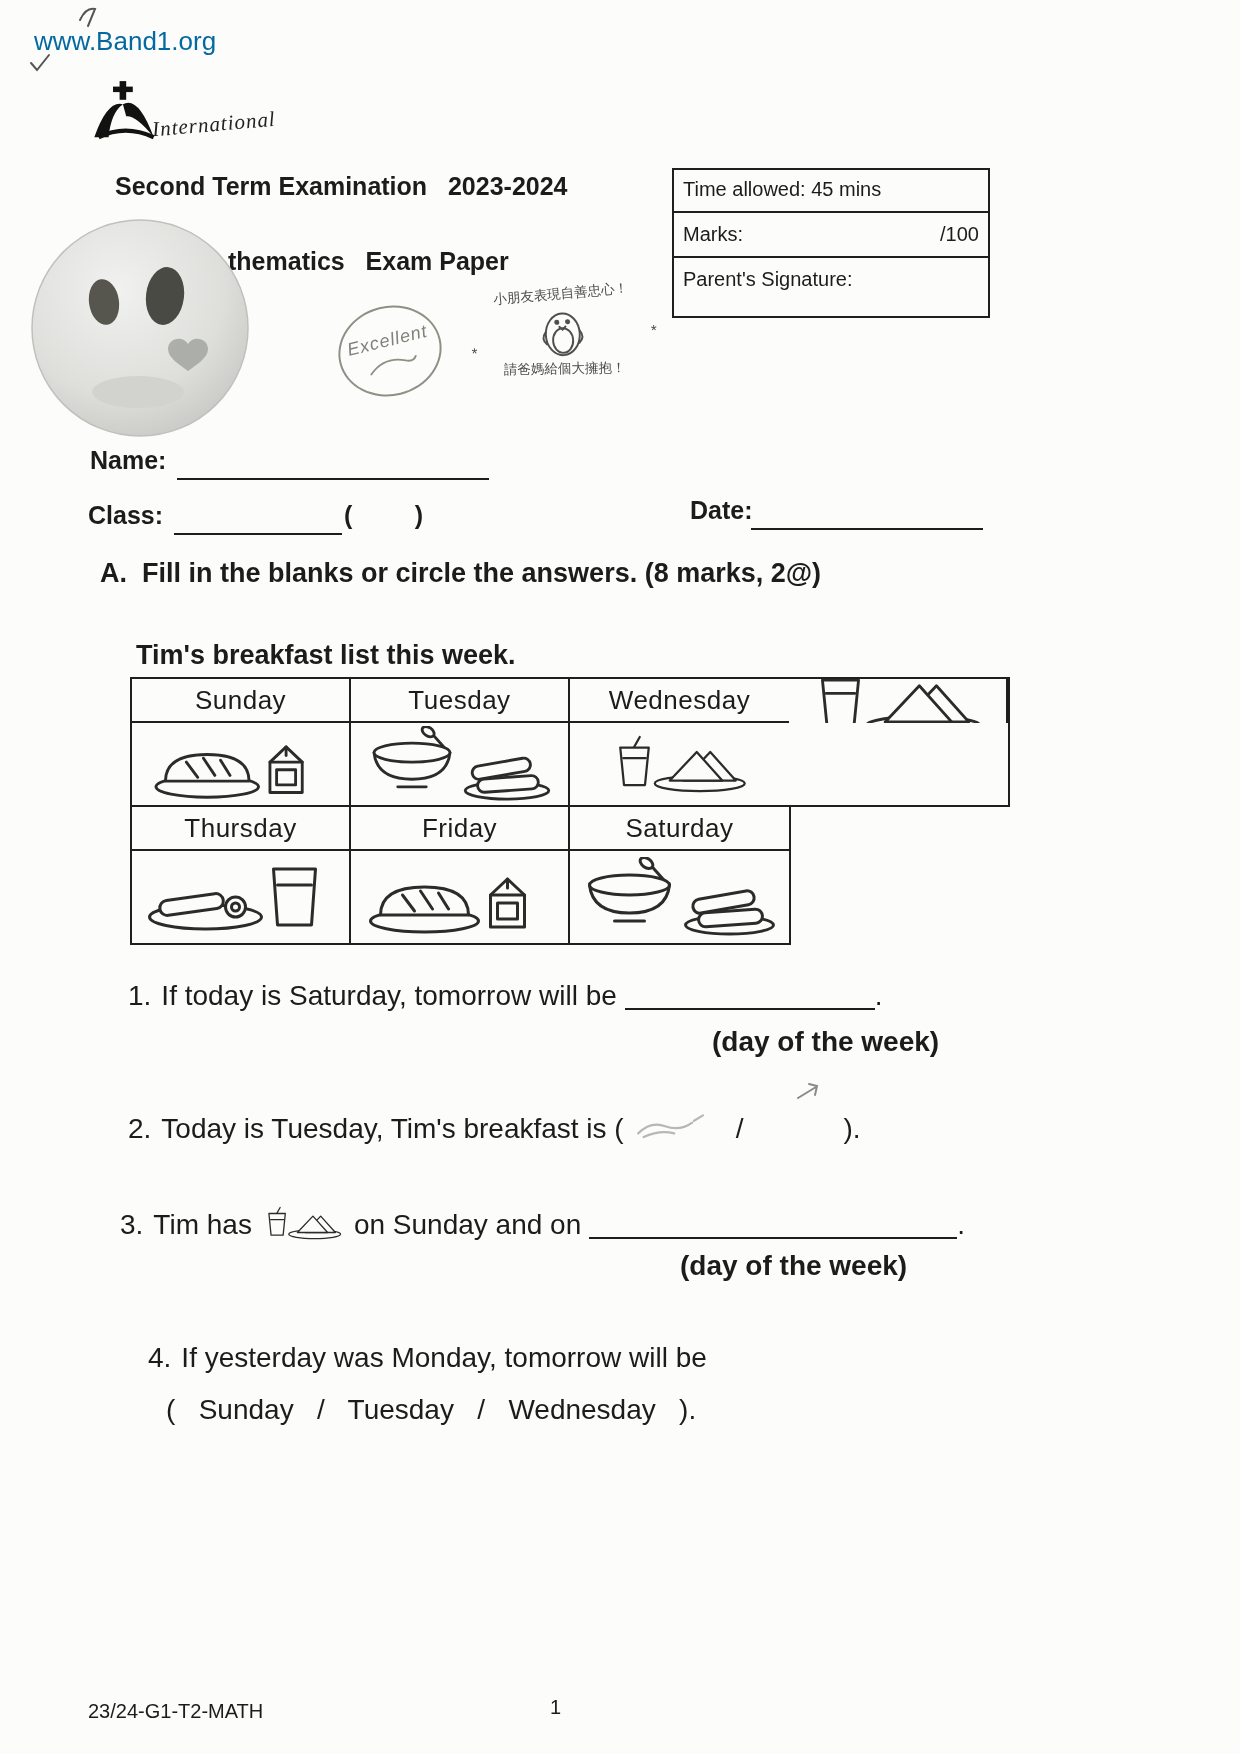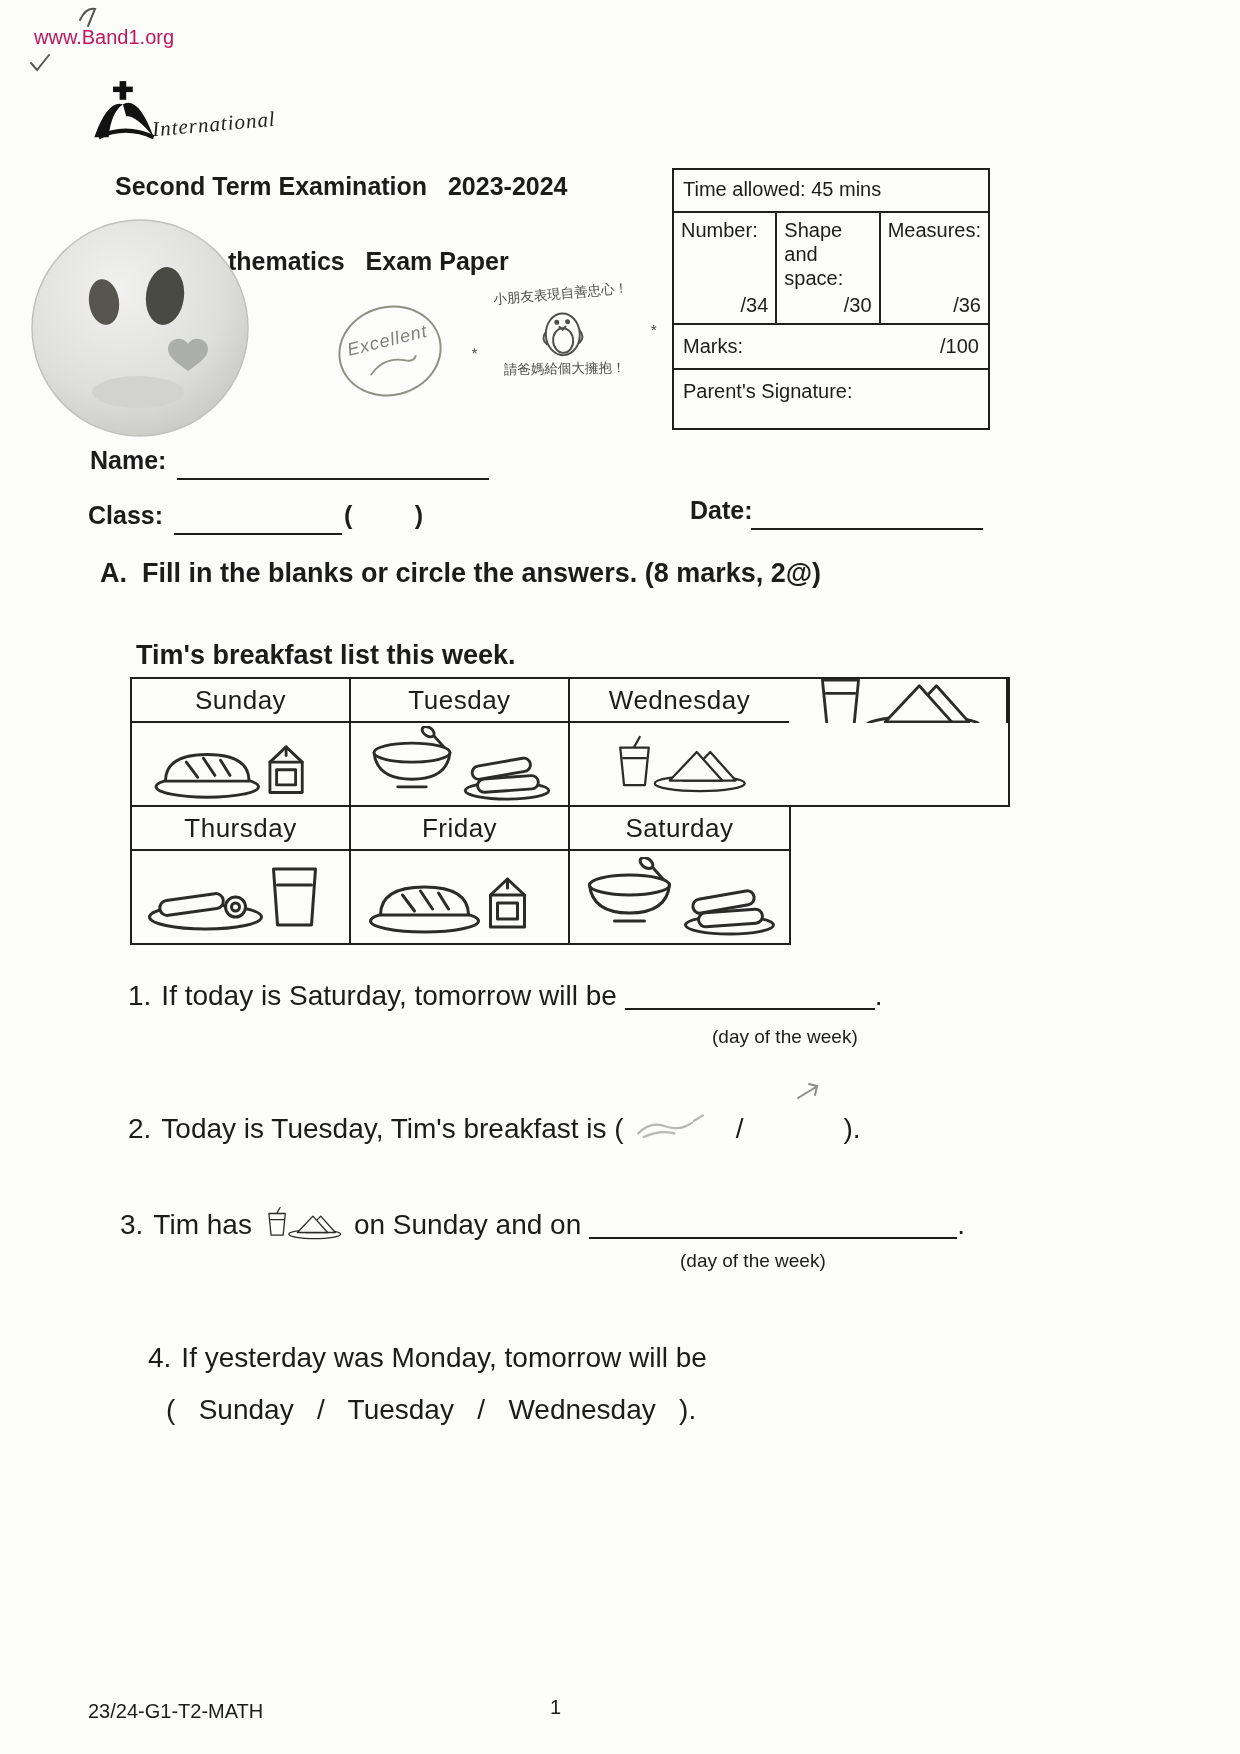--- a/index.html
+++ b/index.html
@@ -2,21 +2,21 @@
 <html><head>
 <meta charset="utf-8">
 <style>
   * { margin:0; padding:0; box-sizing:border-box; }
   html,body { width:1240px; height:1754px; }
   body { background:#fcfcfb; font-family:"Liberation Sans", sans-serif; color:#1c1c1c; }
   .page { position:relative; width:1240px; height:1754px; overflow:hidden; background:#fcfcfb; }
   .abs { position:absolute; }
   .pre { white-space:pre; }
 
-  .watermark { left:34px; top:26px; font-size:20px; color:#be185d; }
+  .watermark { left:34px; top:26px; font-size:26px; color:#0369a1; }
 
   .emblem { left:84px; top:80px; width:80px; height:66px; }
   .logoscript { left:152px; top:112px; font-family:"Liberation Serif", serif; font-style:italic;
                 font-size:21px; color:#222; transform:rotate(-5deg); letter-spacing:1px; }
 
   .exam-title { left:115px; top:172px; font-size:25px; font-weight:bold; }
   .subject-title { left:228px; top:247px; font-size:25px; font-weight:bold; z-index:3; }
 
   .sticker { left:28px; top:216px; width:228px; height:224px; z-index:5; }
 
@@ -61,21 +61,21 @@
   .bt2 { left:130px; top:805px; grid-template-columns:repeat(3,219px); grid-template-rows:44px 92px; }
   .bcell { display:flex; align-items:center; justify-content:center; border-right:2.5px solid #1f1f1f; overflow:hidden; }
   .bcell.last { border-right:none; }
   .bhead { font-size:26px; letter-spacing:0.5px; border-bottom:2.5px solid #1f1f1f; }
 
   .q { font-size:28px; }
   .q .qnum { margin-right:10px; }
   .blank { display:inline-block; border-bottom:2.5px solid #1d1d1d; height:30px; vertical-align:-5px; }
   .q1 { left:128px; top:980px; }
   .b1 { width:250px; margin-left:8px; }
-  .hint { font-size:19px; }
+  .hint { font-size:28px;font-weight:bold; }
   .h1 { left:712px; top:1026px; }
   .q2 { left:128px; top:1110px; }
   .q2-sketch { width:92px; height:36px; vertical-align:-8px; margin-left:6px; }
   .q2-slash { margin:0 100px 0 14px; }
   .q3 { left:120px; top:1202px; }
   .q3-icon { width:82px; height:42px; vertical-align:-10px; margin:0 10px; }
   .b3 { width:368px; margin-left:8px; }
   .h3 { left:680px; top:1250px; }
   .q4a { left:148px; top:1342px; }
   .q4b { left:166px; top:1394px; }
@@ -209,34 +209,20 @@
     <span class="cn-spark-r">*</span>
     <div class="cn-top">小朋友表現自善忠心！</div>
     <svg class="cn-penguin">
         <use href="#icon-penguin"></use>
       </svg>
     <div class="cn-bottom">請爸媽給個大擁抱！</div>
   </div>
 
   <div class="abs scorebox">
     <div class="sb-row1">Time allowed: 45 mins</div>
-    <div class="sb-cols">
-      <div class="sb-col">
-        <span class="sb-label">Number:</span>
-        <span class="sb-score">/34</span>
-      </div>
-      <div class="sb-col">
-        <span class="sb-label">Shape and space:</span>
-        <span class="sb-score">/30</span>
-      </div>
-      <div class="sb-col last">
-        <span class="sb-label">Measures:</span>
-        <span class="sb-score">/36</span>
-      </div>
-    </div>
     <div class="sb-marks">
       <span>Marks:</span>
       <span>/100</span>
     </div>
     <div class="sb-sign">Parent's Signature:</div>
   </div>
 
   <div class="abs fieldlbl name-label">Name:</div>
   <div class="abs blankline name-line"></div>
   <div class="abs fieldlbl class-label">Class:</div>

